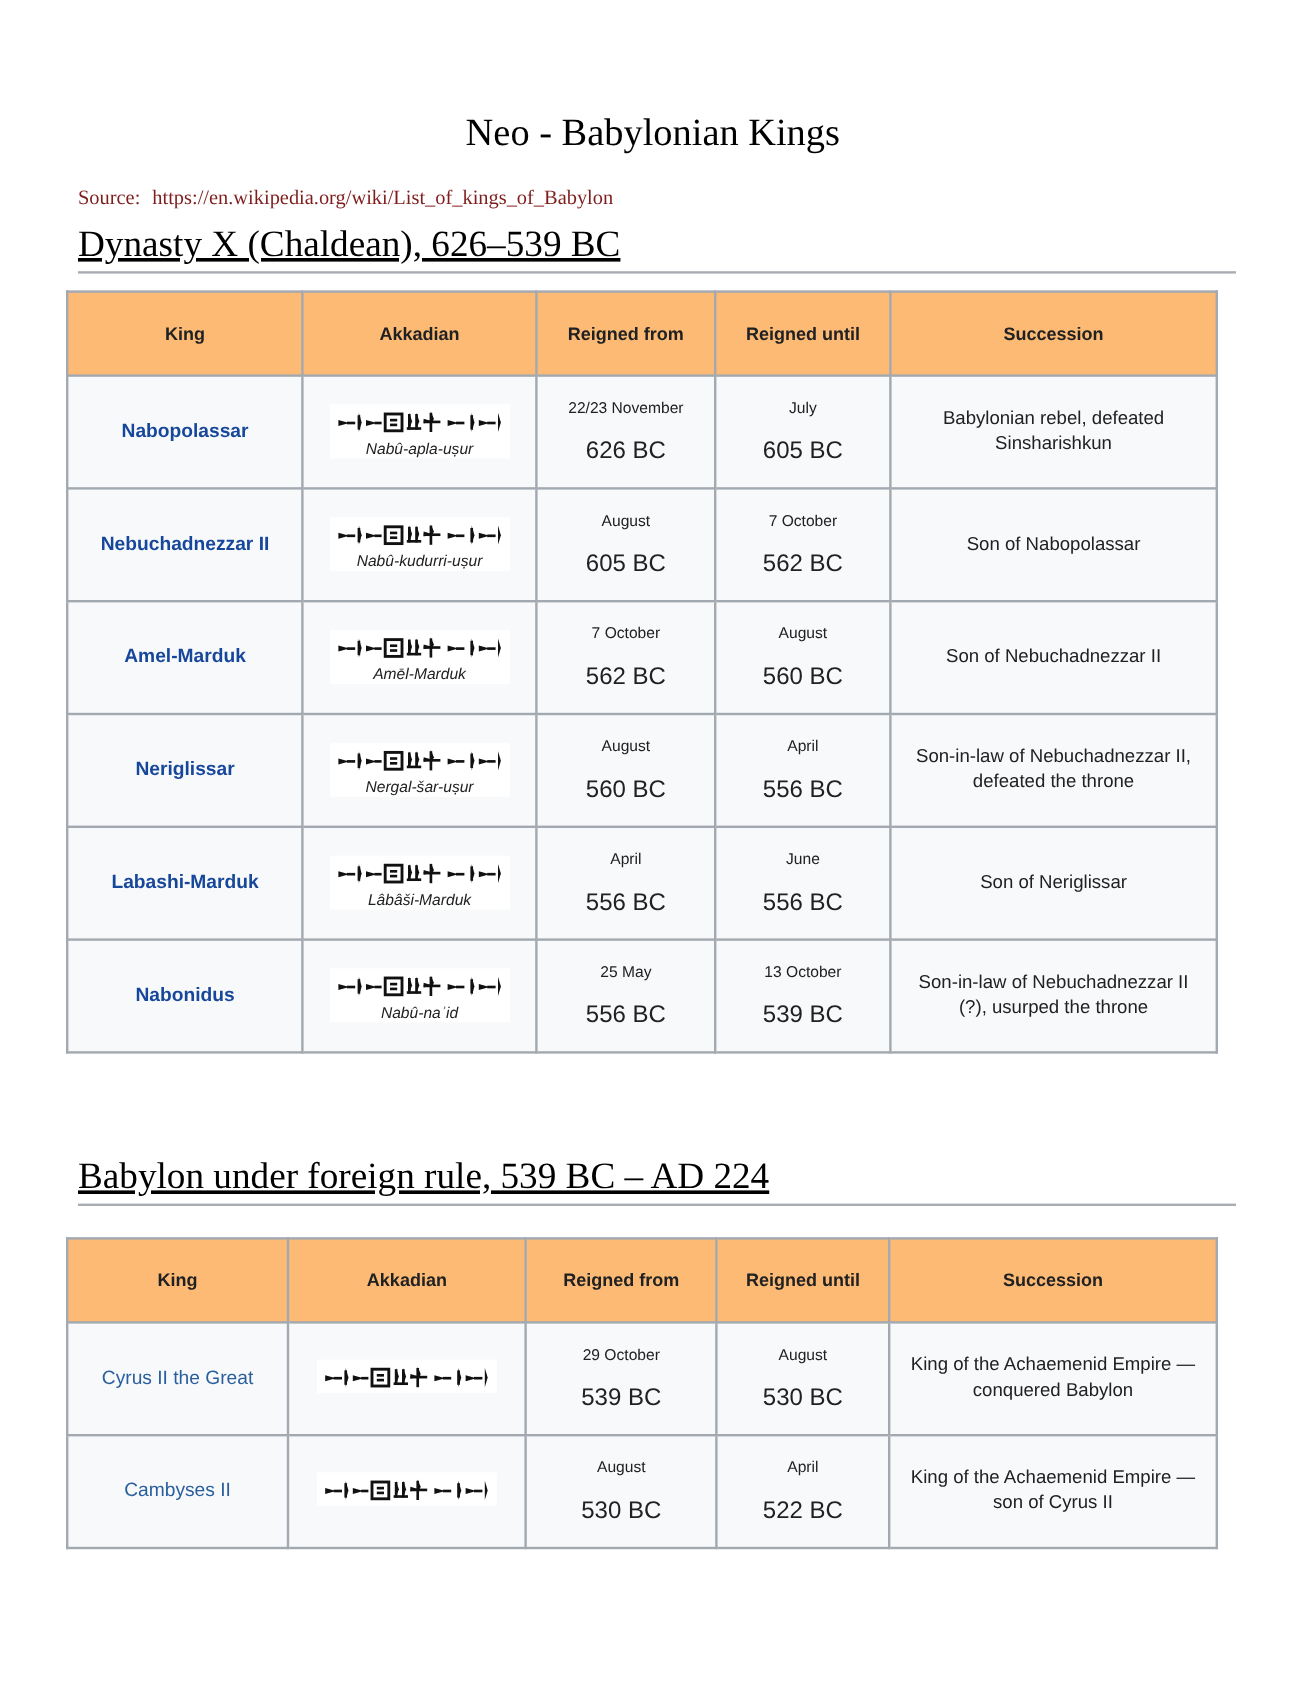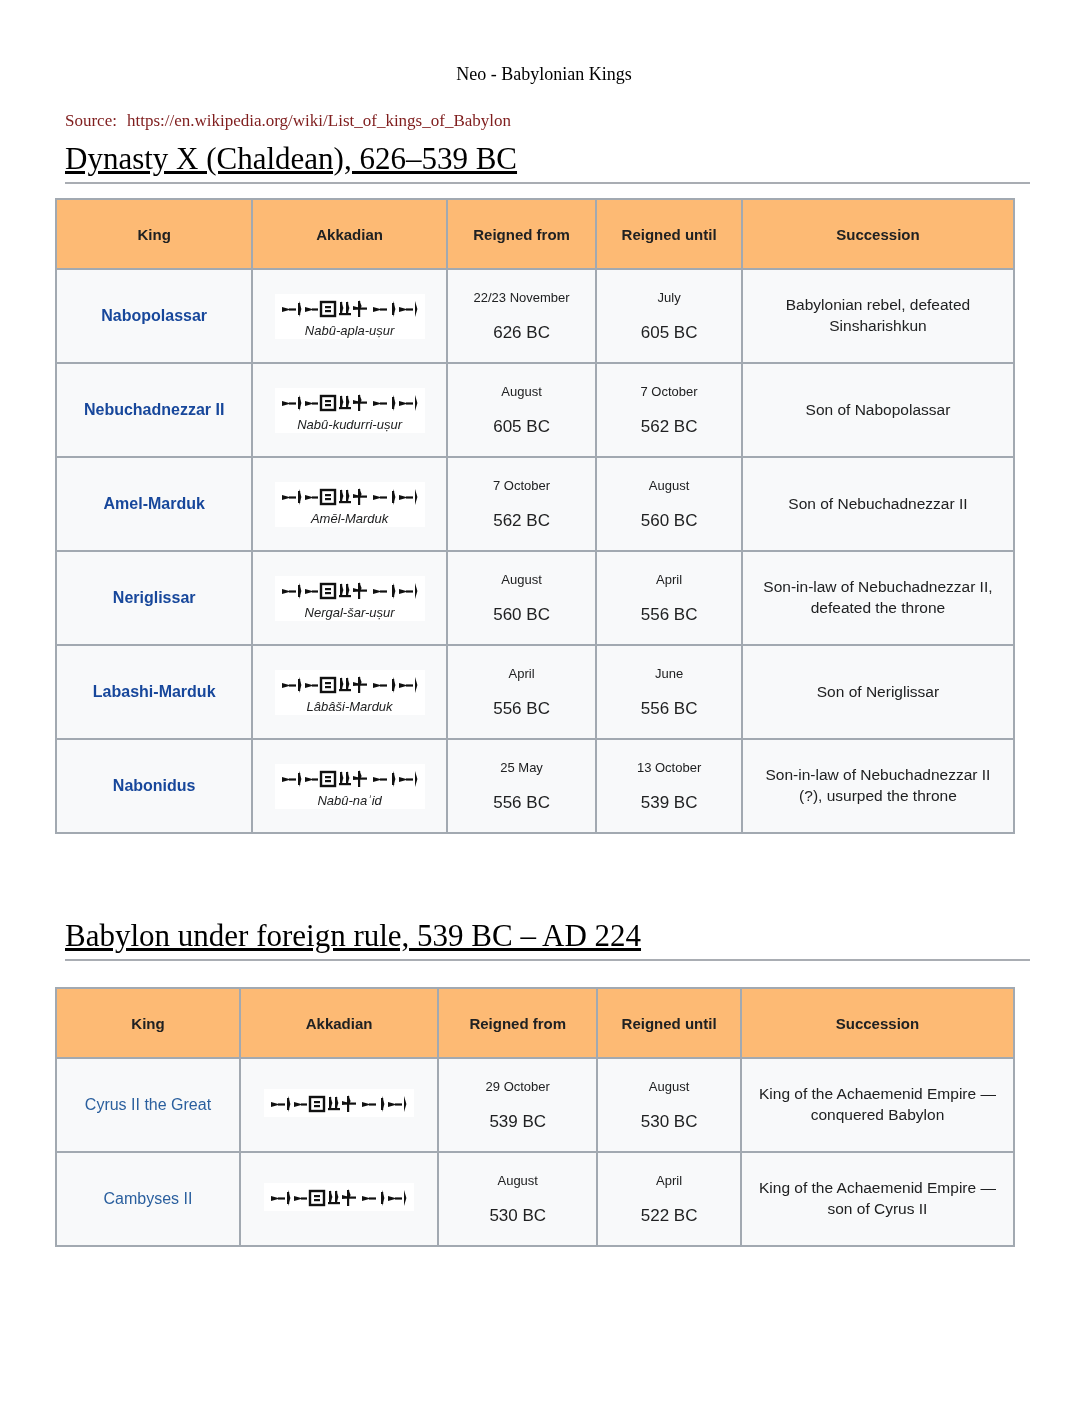--- a/index.html
+++ b/index.html
@@ -7,24 +7,24 @@
   body {
     width: 1088px; height: 1408px;
     background: #ffffff;
     color: #202122;
     font-family: "Liberation Sans", sans-serif;
     overflow: hidden;
   }
 
   
   .doc-title {
-    padding-top: 64px;
+    padding-top: 92px;
     text-align: center;
     font-family: "Liberation Serif", serif;
-    font-size: 18px;
+    font-size: 32px;
     color: #000;
   }
   .source-line {
     margin: 26px 0 0 65px;
     font-family: "Liberation Serif", serif;
     font-size: 17px;
     color: #7f1d1d;
   }
   .source-line .src-url { margin-left: 10px; }
   h2.section-heading {
@@ -97,21 +97,21 @@
   .translit {
     display: block;
     font-style: italic;
     font-size: 13px;
     margin-top: 2px;
     color: #202122;
   }
   .translit:empty { display: none; }
 
   .date-line1 { display: block; font-size: 13px; color: #202122; }
-  .date-line2 { display: block; font-size: 17px; color: #202122; margin-top: 18px; }
+  .date-line2 { display: block; font-size: 20px; color: #202122; margin-top: 18px; }
   td.succ-cell { font-size: 15.5px; line-height: 1.35; padding-left: 16px; padding-right: 16px; }
 </style>
 </head>
 <body>
 
 <div class="doc-title">Neo - Babylonian Kings</div>
 
 <div class="source-line">
   <span>Source:</span><span class="src-url">https://en.wikipedia.org/wiki/List_of_kings_of_Babylon</span>
 </div>

